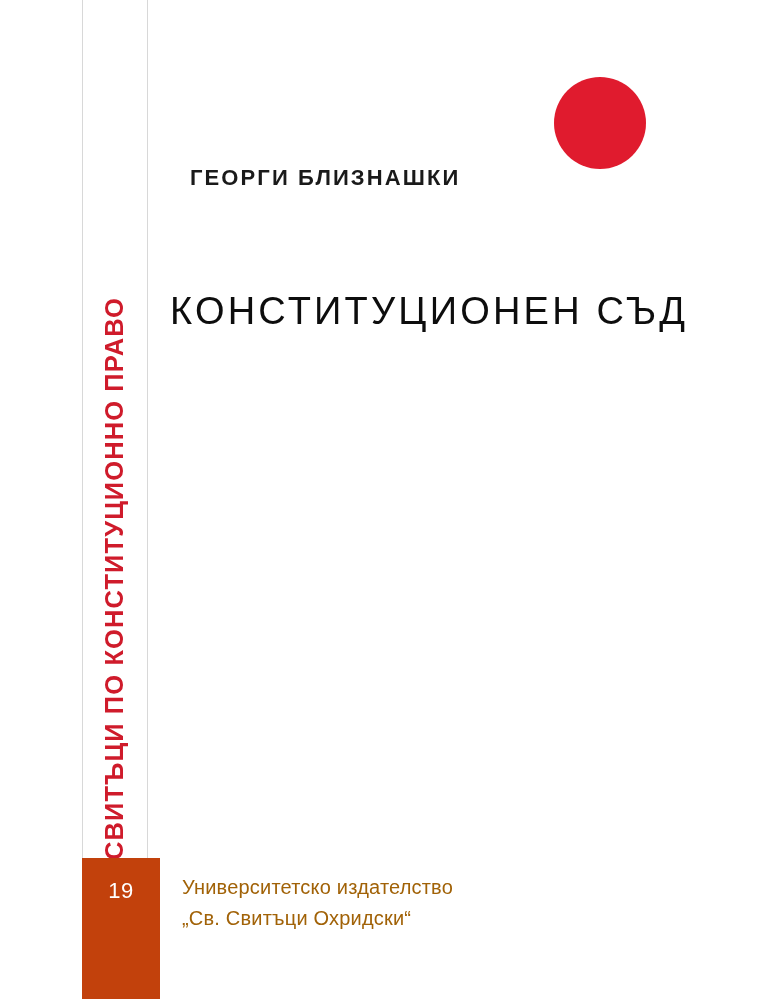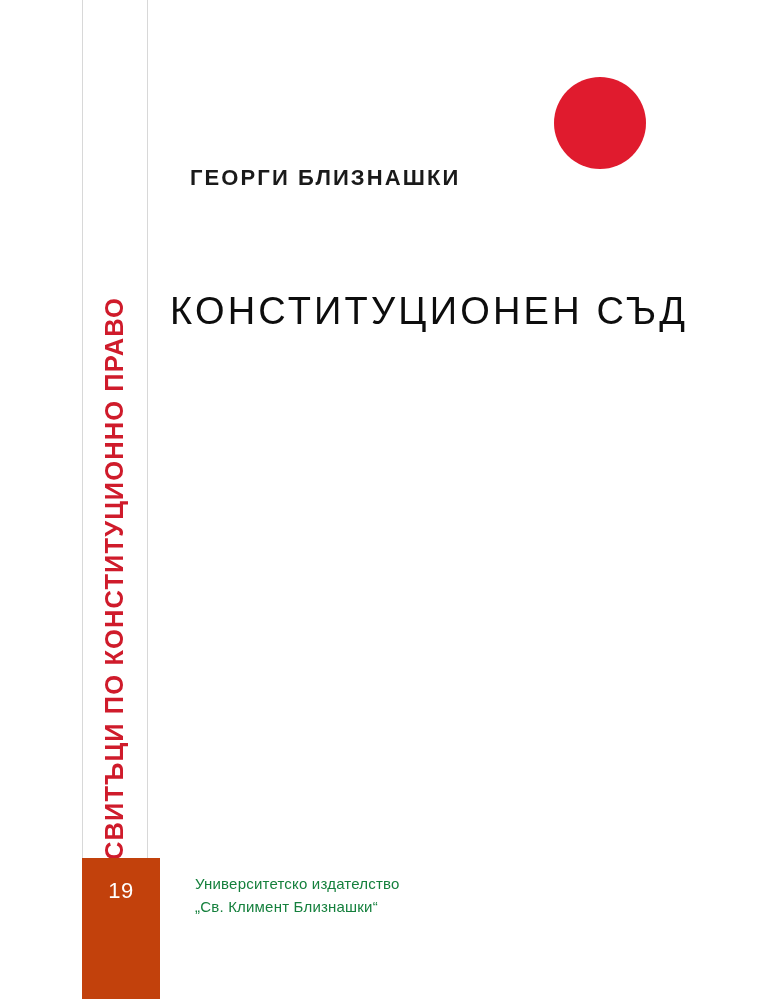--- a/index.html
+++ b/index.html
@@ -116,24 +116,24 @@
     font-size: 38px;
     font-weight: normal;
     letter-spacing: 3.2px;
     text-transform: uppercase;
     line-height: 1.15;
   }
 
   
   .publisher {
     position: absolute;
-    left: 195px;
+    left: 182px;
     top: 872px;
-    color: #15803d;
-    font-size: 15px;
+    color: #a16207;
+    font-size: 20px;
     line-height: 1.55;
     letter-spacing: 0.2px;
   }
   .publisher div {
     white-space: nowrap;
   }
 </style>
 </head>
 <body>
 
@@ -152,16 +152,16 @@
   </div>
 
   <div class="red-dot"></div>
 
   <div class="author">Георги Близнашки</div>
 
   <div class="book-title">Конституционен съд</div>
 
   <div class="publisher">
     <div>Университетско издателство</div>
-    <div>„Св. Климент Близнашки“</div>
+    <div>„Св. Свитъци Охридски“</div>
   </div>
 
 </div>
 
 </body></html>

